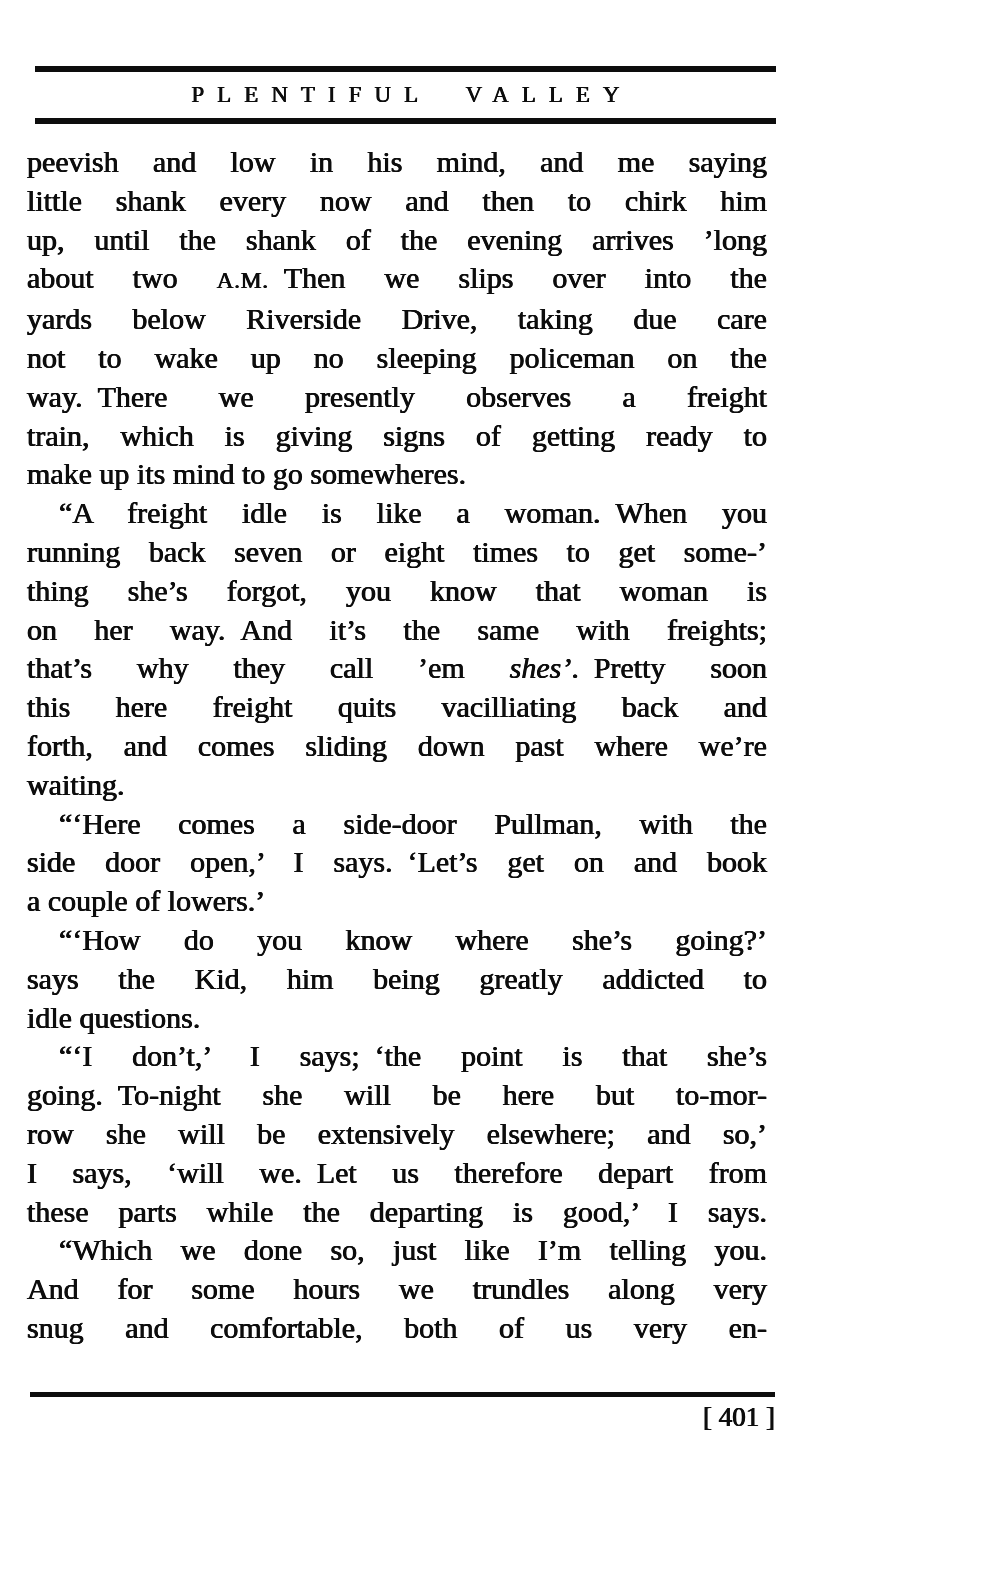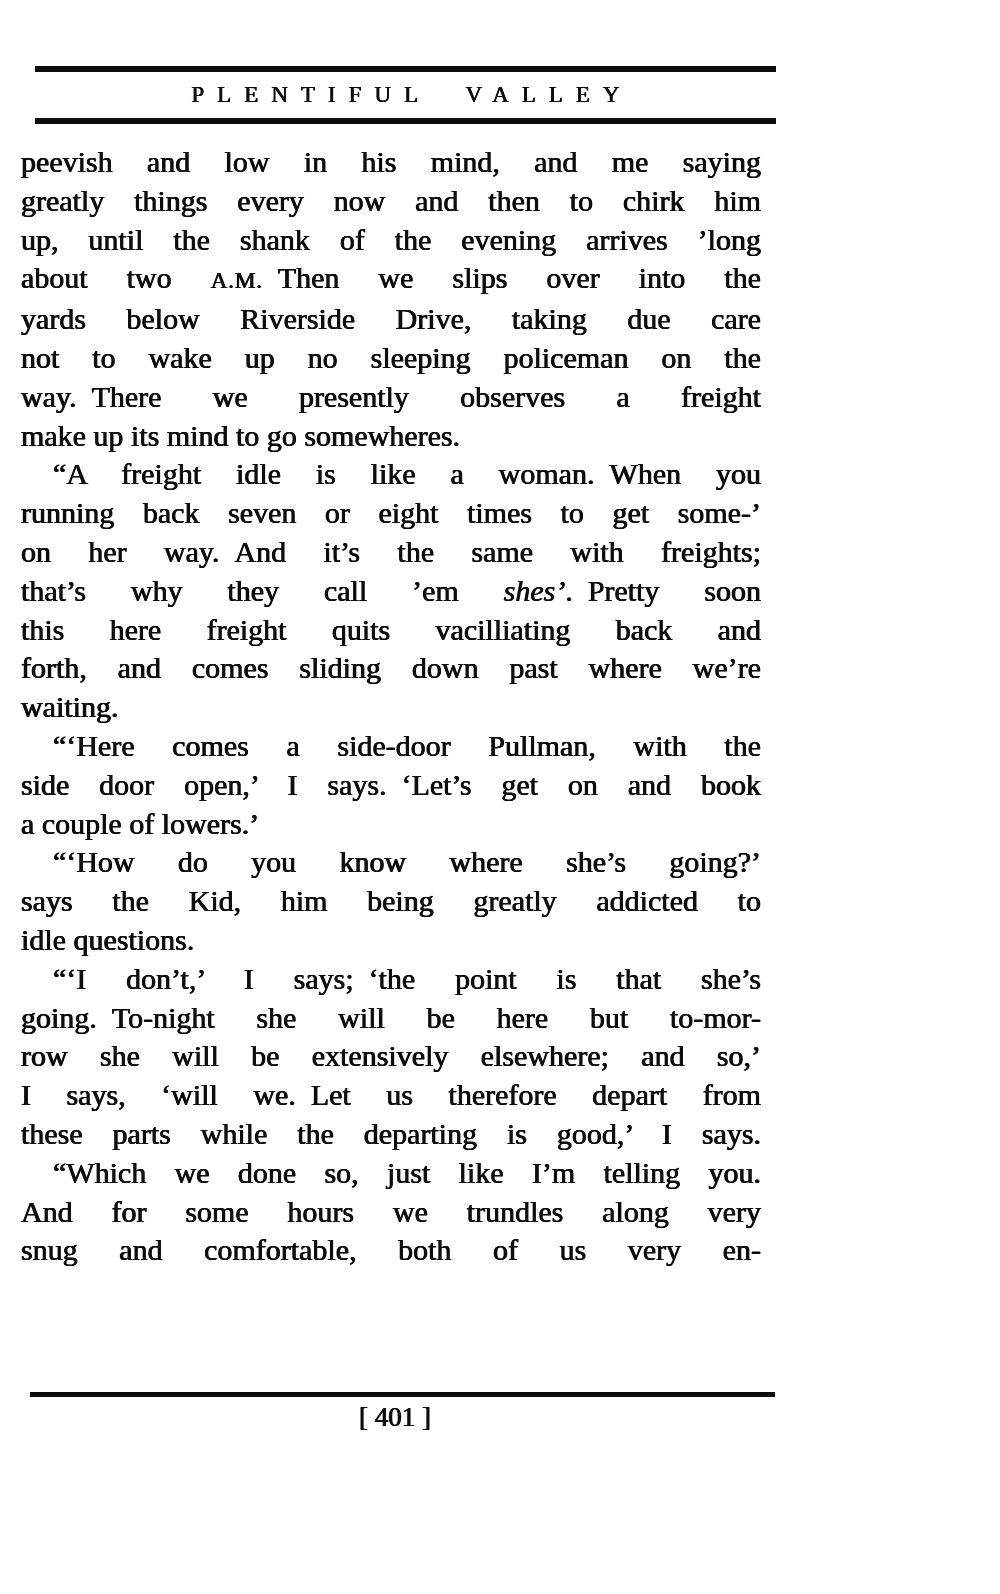--- a/index.html
+++ b/index.html
@@ -24,56 +24,58 @@
     text-align: center;
     font-size: 23px;
     line-height: 30px;
     letter-spacing: 13px;
     word-spacing: 17px;
     text-indent: 13px; 
     white-space: nowrap;
   }
   .text-block {
     position: absolute;
-    left: 21px; top: 143px; width: 740px;
+    left: 27px; top: 143px; width: 740px;
     font-size: 30px;
     line-height: 38.8px;
   }
   .line { text-align: justify; text-align-last: justify; }
   .line.end { text-align-last: left; }
   .line.indent { text-indent: 32px; }
   .i  { font-style: italic; }
   .sc { font-size: 0.78em; letter-spacing: 0.03em; }
   .page-number {
     position: absolute;
-    left: 25px; top: 1400px; width: 740px;
-    text-align: center;
+    left: 35px; top: 1400px; width: 740px;
+    text-align: right;
     font-size: 27px;
     line-height: 34px;
   }
 </style>
 </head>
 <body>
 
 <div class="page" style="background: rgb(255, 255, 255); color: rgb(13, 13, 13); padding-left: 34px;">
   <div class="rule rule-top"></div>
   <div class="header-title">PLENTIFUL VALLEY</div>
   <div class="rule rule-mid"></div>
 
   <div class="text-block">
       <div class="line"><span>peevish and low in his mind, and me saying</span></div>
-      <div class="line"><span>greatly things every now and then to chirk him</span></div>
+      <div class="line"><span>little shank every now and then to chirk him</span></div>
       <div class="line"><span>up, until the shank of the evening arrives ’long</span></div>
       <div class="line"><span>about two </span><span class="sc">A.M.</span><span> Then we slips over into the</span></div>
       <div class="line"><span>yards below Riverside Drive, taking due care</span></div>
       <div class="line"><span>not to wake up no sleeping policeman on the</span></div>
       <div class="line"><span>way. There we presently observes a freight</span></div>
+      <div class="line"><span>train, which is giving signs of getting ready to</span></div>
       <div class="line end"><span>make up its mind to go somewheres.</span></div>
       <div class="line indent"><span>“A freight idle is like a woman. When you</span></div>
       <div class="line"><span>running back seven or eight times to get some-’</span></div>
+      <div class="line"><span>thing she’s forgot, you know that woman is</span></div>
       <div class="line"><span>on her way. And it’s the same with freights;</span></div>
       <div class="line"><span>that’s why they call ’em </span><span class="i">shes’</span><span>. Pretty soon</span></div>
       <div class="line"><span>this here freight quits vacilliating back and</span></div>
       <div class="line"><span>forth, and comes sliding down past where we’re</span></div>
       <div class="line end"><span>waiting.</span></div>
       <div class="line indent"><span>“‘Here comes a side-door Pullman, with the</span></div>
       <div class="line"><span>side door open,’ I says. ‘Let’s get on and book</span></div>
       <div class="line end"><span>a couple of lowers.’</span></div>
       <div class="line indent"><span>“‘How do you know where she’s going?’</span></div>
       <div class="line"><span>says the Kid, him being greatly addicted to</span></div>

